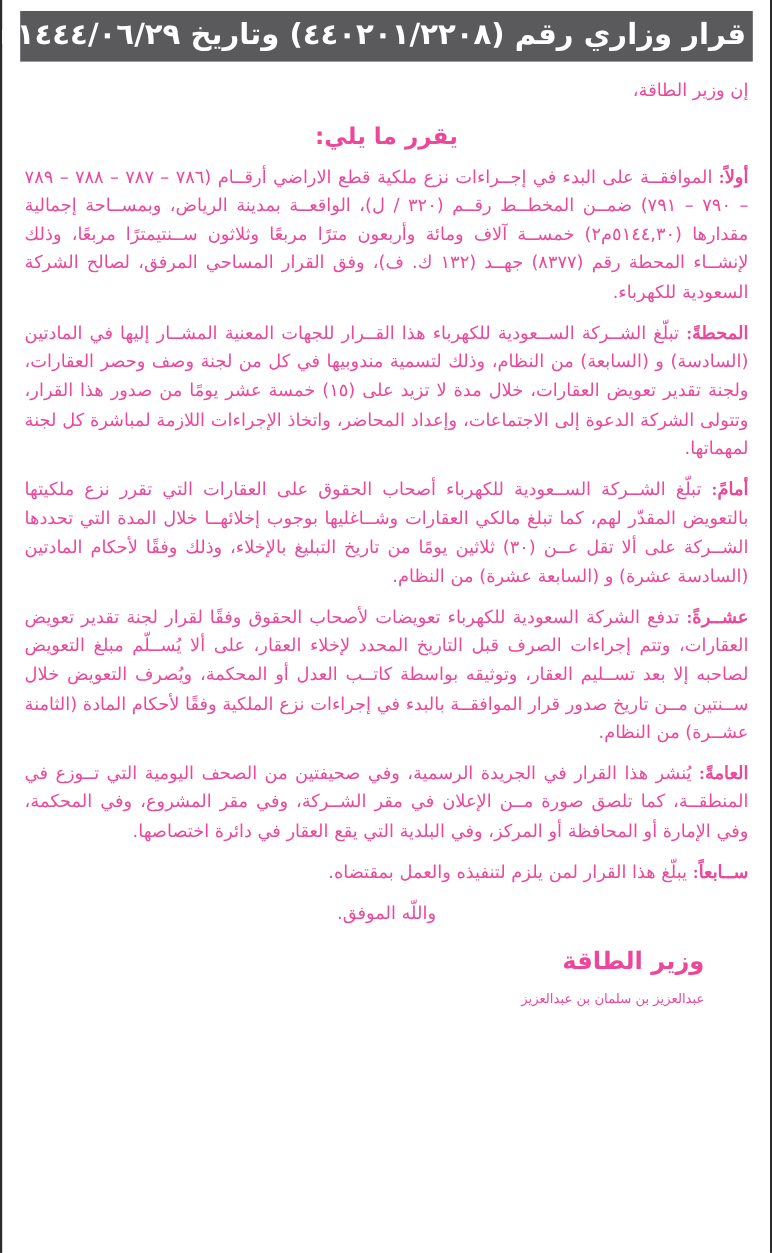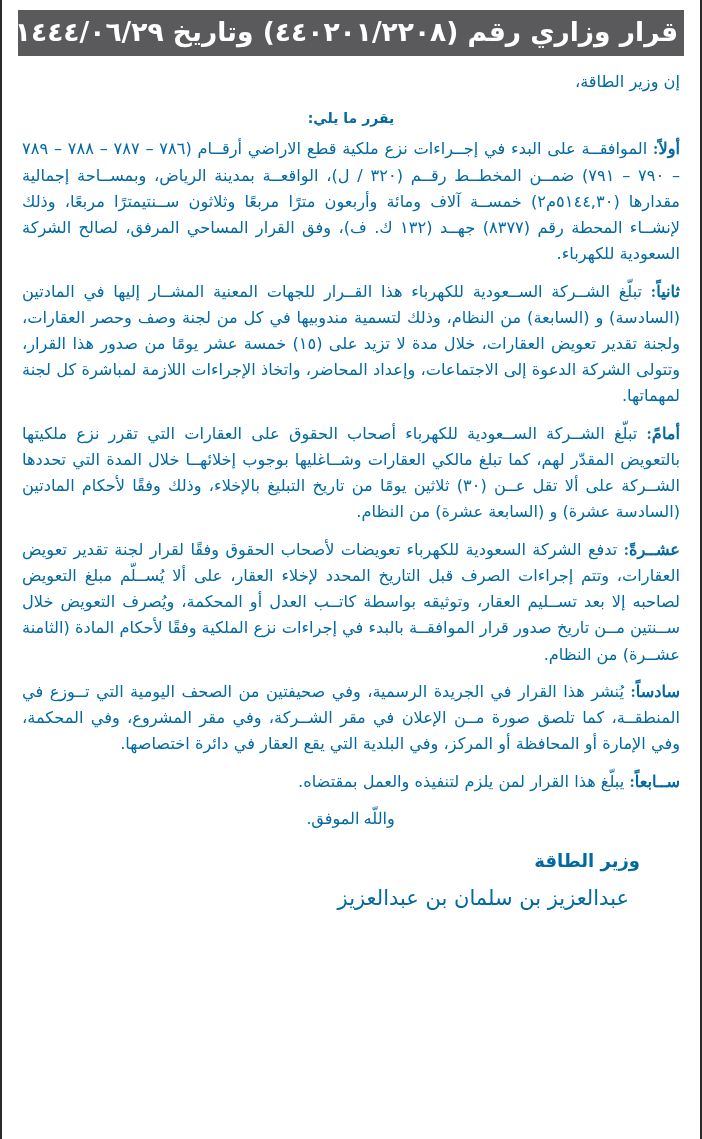--- a/index.html
+++ b/index.html
@@ -41,72 +41,71 @@
     line-height: 1.15;
     white-space: nowrap;
     direction: rtl;
   }
 
   
   .body-wrap {
     direction: rtl;
     text-align: justify;
     text-align-last: right;
-    color: #0369a1;
+    color: #ec4899;
     font-size: 16.2px;
     line-height: 1.62;
     padding: 0 4px;
   }
   .intro-line {
     text-align: right;
     margin: 13px 0 0 0;
   }
   .preamble {
     margin: 2px 0 0 0;
     text-align: justify;
     text-align-last: right;
   }
   .decides-heading {
     text-align: center;
     text-align-last: center;
     font-weight: bold;
-    font-size: 14px;
+    font-size: 21px;
     margin: 11px 0 7px 0;
   }
   .clause {
     margin: 0 0 11px 0;
     text-align: justify;
     text-align-last: right;
   }
   .clause-label {
     font-weight: bold;
     font-family: Liberation Serif, serif;
   }
   .closing {
     text-align: center;
     text-align-last: center;
     margin: 10px 0 0 0;
-    font-family: Liberation Serif, serif;
   }
   .sign-block {
     margin-top: 14px;
     direction: rtl;
     text-align: right;
     padding-right: 40px;
   }
   .sign-title {
     font-weight: bold;
-    font-size: 18px;
+    font-size: 22px;
     margin: 0 0 6px 55px;
     text-align: center;
   }
   .sign-name {
-    font-size: 21px;
+    font-size: 12px;
     text-align: center;
-    margin-right: 11px;
+    margin-right: 0;
   }
   .last-line {
     text-align: center;
     text-align-last: right;
   }
 </style>
 </head>
 <body>
 
 <div class="page">
@@ -120,37 +119,37 @@
 
 
       <p class="decides-heading">يقرر ما يلي:</p>
 
       <p class="clause">
         <span class="clause-label">أولاً:</span>
         <span>الموافقــة على البدء في إجــراءات نزع ملكية قطع الاراضي أرقــام (٧٨٦ – ٧٨٧ – ٧٨٨ – ٧٨٩ – ٧٩٠ – ٧٩١) ضمــن المخطــط رقــم (٣٢٠ / ل)، الواقعــة بمدينة الرياض، وبمســاحة إجمالية مقدارها (٥١٤٤,٣٠م٢) خمســة آلاف ومائة وأربعون مترًا مربعًا وثلاثون ســنتيمترًا مربعًا، وذلك لإنشــاء المحطة رقم (٨٣٧٧) جهــد (١٣٢ ك. ف)، وفق القرار المساحي المرفق، لصالح الشركة السعودية للكهرباء.</span>
       </p>
 
       <p class="clause">
-        <span class="clause-label">ثانياً:</span>
+        <span class="clause-label">المحطةً:</span>
         <span>تبلّغ الشــركة الســعودية للكهرباء هذا القــرار للجهات المعنية المشــار إليها في المادتين (السادسة) و (السابعة) من النظام، وذلك لتسمية مندوبيها في كل من لجنة وصف وحصر العقارات، ولجنة تقدير تعويض العقارات، خلال مدة لا تزيد على (١٥) خمسة عشر يومًا من صدور هذا القرار، وتتولى الشركة الدعوة إلى الاجتماعات، وإعداد المحاضر، واتخاذ الإجراءات اللازمة لمباشرة كل لجنة لمهماتها.</span>
       </p>
 
       <p class="clause">
         <span class="clause-label">أمامً:</span>
         <span>تبلّغ الشــركة الســعودية للكهرباء أصحاب الحقوق على العقارات التي تقرر نزع ملكيتها بالتعويض المقدّر لهم، كما تبلغ مالكي العقارات وشــاغليها بوجوب إخلائهــا خلال المدة التي تحددها الشــركة على ألا تقل عــن (٣٠) ثلاثين يومًا من تاريخ التبليغ بالإخلاء، وذلك وفقًا لأحكام المادتين (السادسة عشرة) و (السابعة عشرة) من النظام.</span>
       </p>
 
       <p class="clause">
         <span class="clause-label">عشــرةً:</span>
         <span>تدفع الشركة السعودية للكهرباء تعويضات لأصحاب الحقوق وفقًا لقرار لجنة تقدير تعويض العقارات، وتتم إجراءات الصرف قبل التاريخ المحدد لإخلاء العقار، على ألا يُســلّم مبلغ التعويض لصاحبه إلا بعد تســليم العقار، وتوثيقه بواسطة كاتــب العدل أو المحكمة، ويُصرف التعويض خلال ســنتين مــن تاريخ صدور قرار الموافقــة بالبدء في إجراءات نزع الملكية وفقًا لأحكام المادة (الثامنة عشــرة) من النظام.</span>
       </p>
 
 
       <p class="clause">
-        <span class="clause-label">سادساً:</span>
+        <span class="clause-label">العامةً:</span>
         <span>يُنشر هذا القرار في الجريدة الرسمية، وفي صحيفتين من الصحف اليومية التي تــوزع في المنطقــة، كما تلصق صورة مــن الإعلان في مقر الشــركة، وفي مقر المشروع، وفي المحكمة، وفي الإمارة أو المحافظة أو المركز، وفي البلدية التي يقع العقار في دائرة اختصاصها.</span>
       </p>
 
       <p class="clause last-line">
         <span class="clause-label">ســابعاً:</span>
         <span>يبلّغ هذا القرار لمن يلزم لتنفيذه والعمل بمقتضاه.</span>
       </p>
 
       <p class="closing">واللّه الموفق.</p>
 

